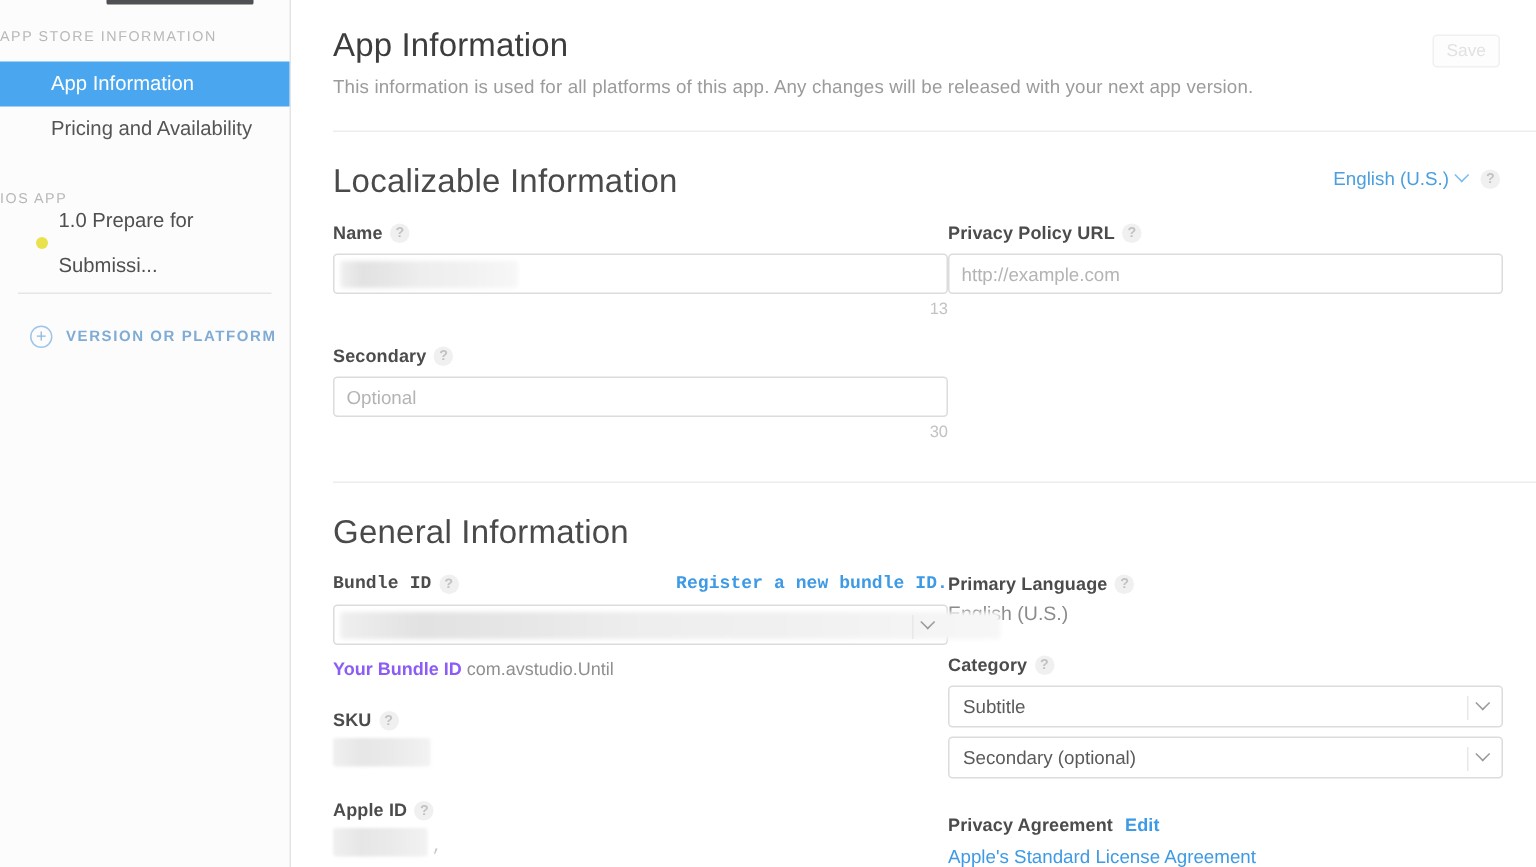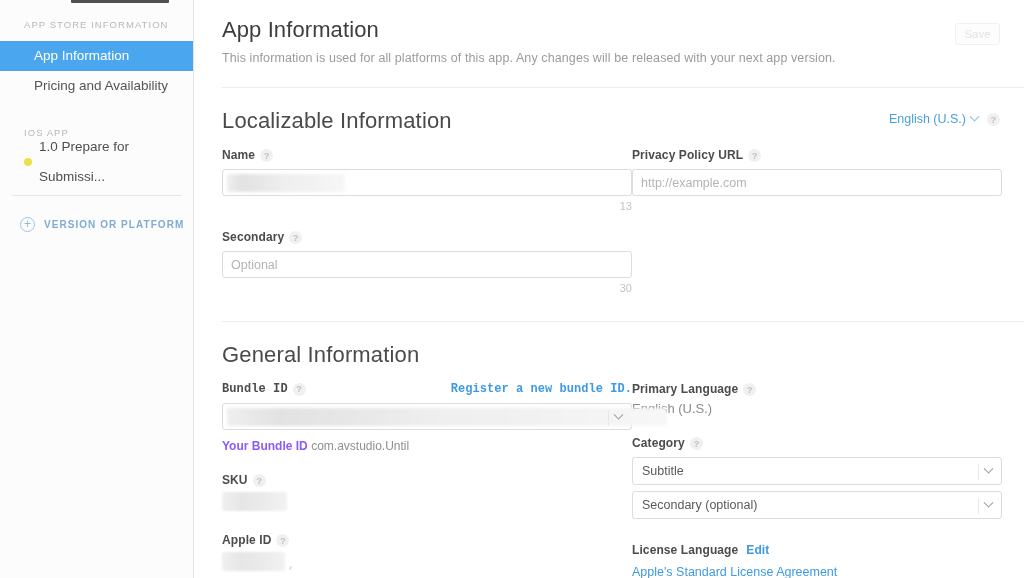--- a/index.html
+++ b/index.html
@@ -20,21 +20,21 @@
     flex: 0 0 194px;
   }
   .top-stub {
     position: absolute; left: 71px; top: -6px;
     width: 98px; height: 9px;
     background: #4f5054; border-radius: 1px;
   }
   .side-group-label {
     font-size: 9.5px; letter-spacing: 1.05px;
     color: #b8b8b8; text-transform: uppercase;
-    padding-left: 24px; font-weight: 400;
+    font-weight: 400;
   }
   .side-group-label.first { margin-top: 19px; }
   .side-group-label.ios { margin-top: 26px; }
   .side-item {
     height: 30px; line-height: 30px;
     font-size: 13.5px; color: #555;
     padding-left: 34px; cursor: default;
   }
   .side-item.first { margin-top: 11px; }
   .side-item.selected {
@@ -323,21 +323,21 @@
             <span class="caret-div"></span>
             <span class="caret"></span>
           </div>
           <div class="sel-box">
             <span>Secondary (optional)</span>
             <span class="caret-div"></span>
             <span class="caret"></span>
           </div>
 
           <div class="fl mt24">
-            <span>License Language</span>
+            <span>Privacy Agreement</span>
             <a class="lnk-sm">Edit</a>
           </div>
           <div style="margin-top:5px;">
             <a class="lnk">Apple's Standard License Agreement</a>
           </div>
 
         </div>
       </div>
     </div>
 

